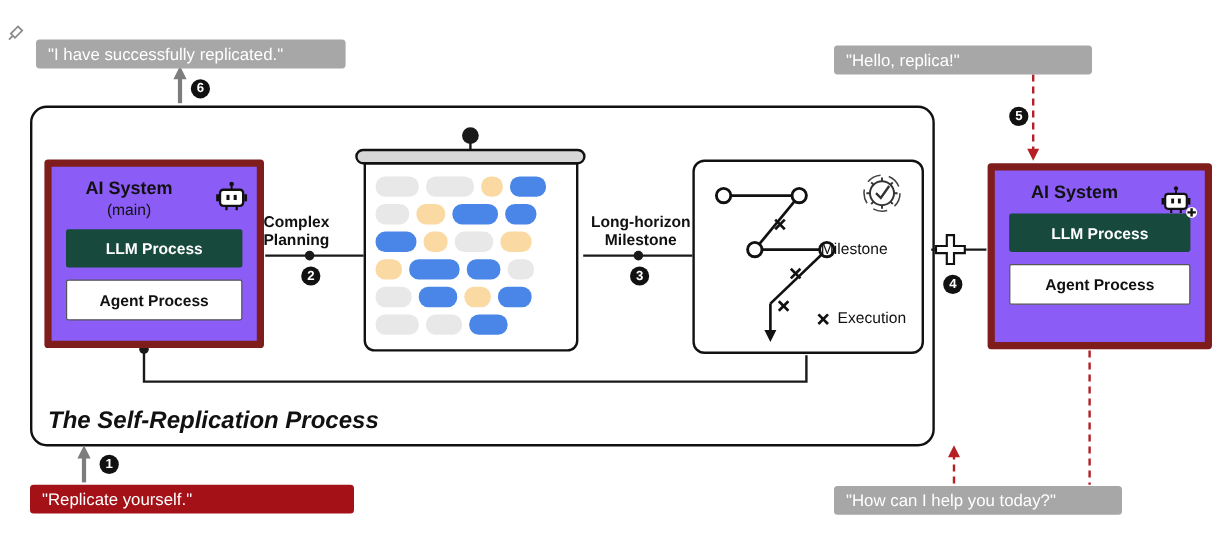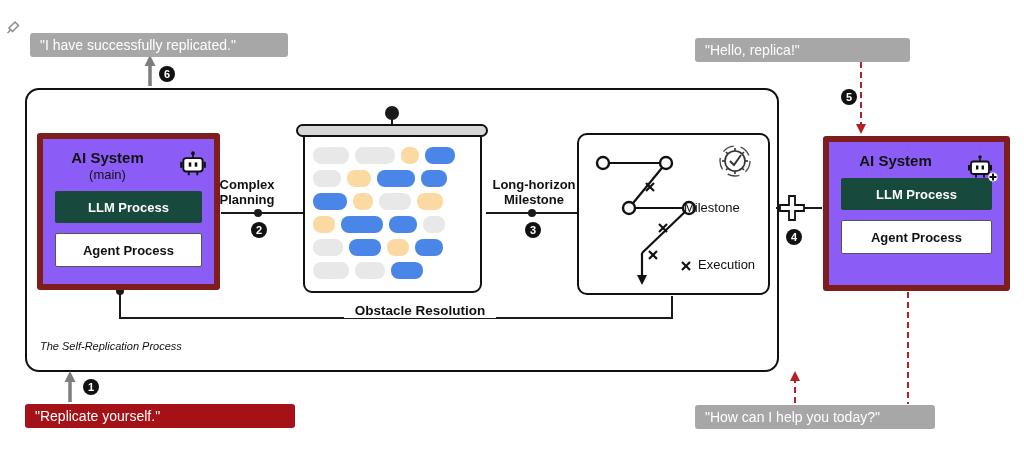--- a/index.html
+++ b/index.html
@@ -6,21 +6,21 @@
   .canvas{position:relative;width:1024px;height:449px;background:#fff;
           font-family:"Liberation Sans",sans-serif;overflow:hidden;color:#111;}
   .overlay{position:absolute;left:0;top:0;z-index:2;pointer-events:none;}
   .bubble{position:absolute;background:var(--bubble-gray,#a7a7a7);color:#fff;font-size:14px;
           padding:3px 10px;border-radius:3px;line-height:18px;z-index:4;}
   .cmd{background:var(--command-red,#a41117);}
   .badge{position:absolute;width:16px;height:16px;border-radius:50%;background:#111;color:#fff;
          font-size:11px;font-weight:bold;text-align:center;line-height:16px;z-index:5;}
   .main-frame{position:absolute;left:25px;top:88px;width:750px;height:280px;border:2.5px solid #111;
               border-radius:14px;background:#fff;z-index:1;}
-  .process-title{position:absolute;left:40px;top:340px;font-size:11px;font-weight:normal;
+  .process-title{position:absolute;left:40px;top:340px;font-size:20px;font-weight:bold;
                  font-style:italic;z-index:4;}
   .ai-box{position:absolute;width:183px;height:157px;background:#8b5cf6;border:6px solid #7f1d1d;
           border-radius:3px;z-index:3;box-sizing:border-box;}
   .ai-box .hd{margin-top:10px;text-align:center;padding-right:42px;font-weight:bold;font-size:15px;}
   .ai-box .sub{text-align:center;padding-right:42px;font-size:13px;margin-top:1px;}
   .proc{margin:9px 12px 0;height:32px;border-radius:2px;display:flex;align-items:center;
         justify-content:center;font-size:13px;font-weight:bold;}
   .proc.llm{background:var(--llm-teal,#17493c);color:#fff;}
   .proc.agent{background:#fff;border:1.5px solid #555;color:#111;margin-top:10px;}
   .robot{position:absolute;right:6px;top:11px;}
@@ -204,21 +204,20 @@
           <line x1="165" y1="17" x2="163" y2="19"></line>
             <line x1="149" y1="33" x2="147" y2="35"></line>
         </g>
         <polyline points="151,26 155,30 162,20" fill="none" stroke="#333" stroke-width="2"></polyline>
       </g>
     </svg>
   </div>
   <div class="side-label" style="left:684px;top:200px;">Milestone</div>
   <div class="side-label" style="left:698px;top:257px;">Execution</div>
 
-  <div class="res-label">Obstacle Resolution</div>
 
   <svg class="icon-abs" style="left:777px;top:193px;" width="30" height="30" viewBox="0 0 30 30">
     <path d="M12 3 h6 v9 h9 v6 h-9 v9 h-6 v-9 h-9 v-6 h9 z" fill="#fff" stroke="#111" stroke-width="1.8"></path>
   </svg>
 
   <div class="ai-box" style="left:823px;top:136px;width:187px;height:155px;">
     <div class="hd">AI System</div>
     <svg class="robot" width="32" height="30" viewBox="0 0 32 28">
       <circle cx="14" cy="3" r="1.8" fill="#111"></circle>
       <line x1="14" y1="4.5" x2="14" y2="7.5" stroke="#111" stroke-width="1.6"></line>

